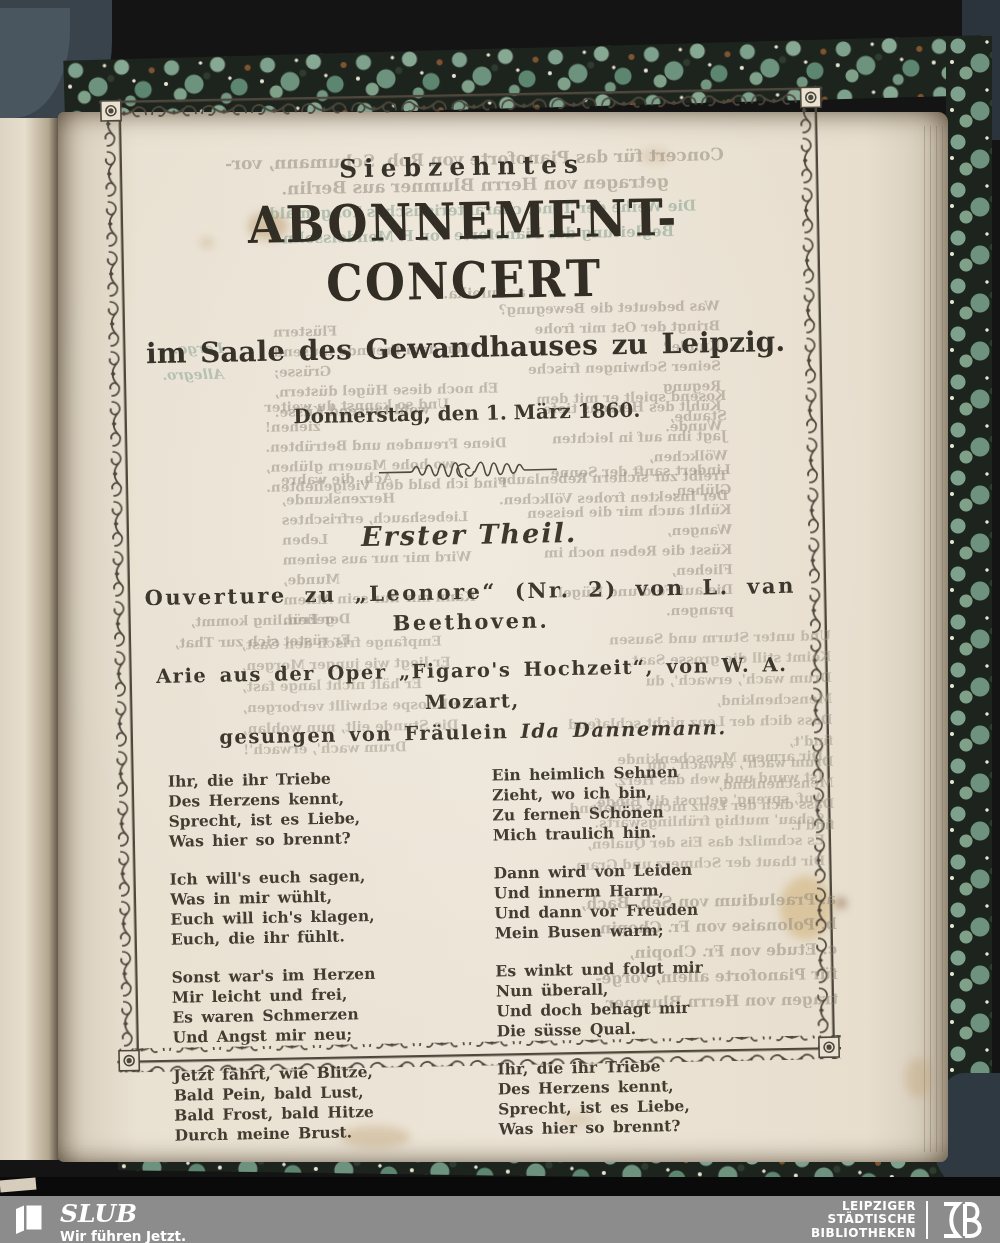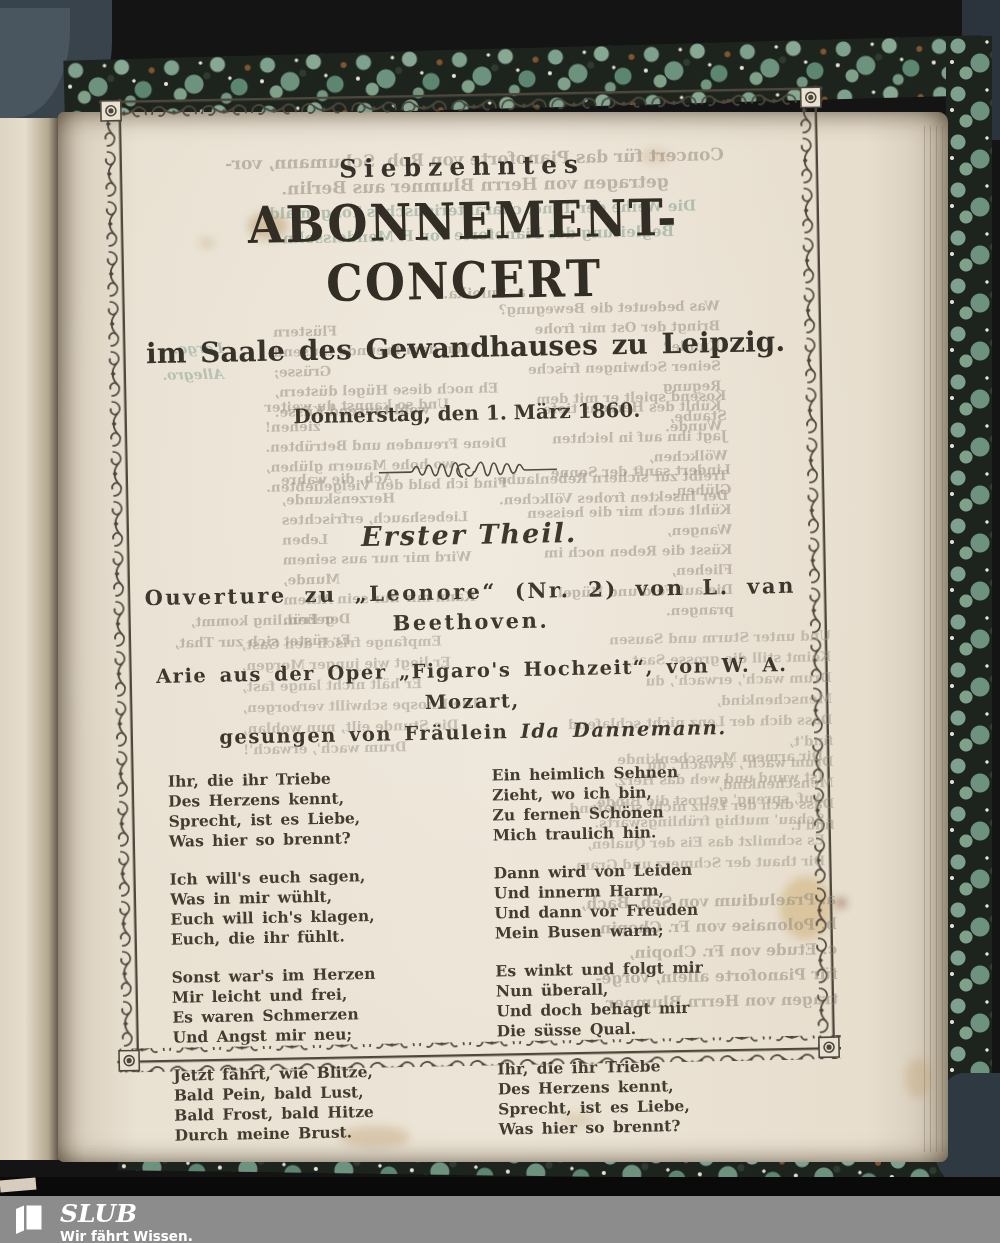--- a/index.html
+++ b/index.html
@@ -308,18 +308,34 @@
   <div class="sliver-bl"></div>
 
   <div class="footer">
     <div class="f-left">
       <svg width="30" height="32" viewBox="0 0 30 32">
         <polygon points="2,7 10,3.5 10,28.5 2,32" fill="#fff"></polygon>
         <rect x="12.5" y="3.5" width="15" height="24" fill="#fff"></rect>
       </svg>
       <div class="slub-text">
         <div class="slub-name">SLUB</div>
-        <div class="slub-tag">Wir fährt Wissen.</div>
-      </div>
+        <div class="slub-tag">Wir führen Jetzt.</div>
+      </div>
+    </div>
+    <div class="f-right">
+      <div class="org">
+        <div>LEIPZIGER</div>
+        <div>STÄDTISCHE</div>
+        <div>BIBLIOTHEKEN</div>
+      </div>
+      <div class="org-sep"></div>
+      <svg width="50" height="42" viewBox="0 0 50 42">
+        <g stroke="#fff" fill="none" stroke-width="4">
+          <path d="M6 5 H20 C11 14 11 28 20 37 H6"></path>
+          <path d="M27 5 V37"></path>
+          <path d="M27 5 H32 C42 5 42 21 32 21 H27"></path>
+          <path d="M32 21 C45 21 45 37 32 37 H27"></path>
+        </g>
+      </svg>
     </div>
   </div>
 
 </div>
 
 </body></html>

